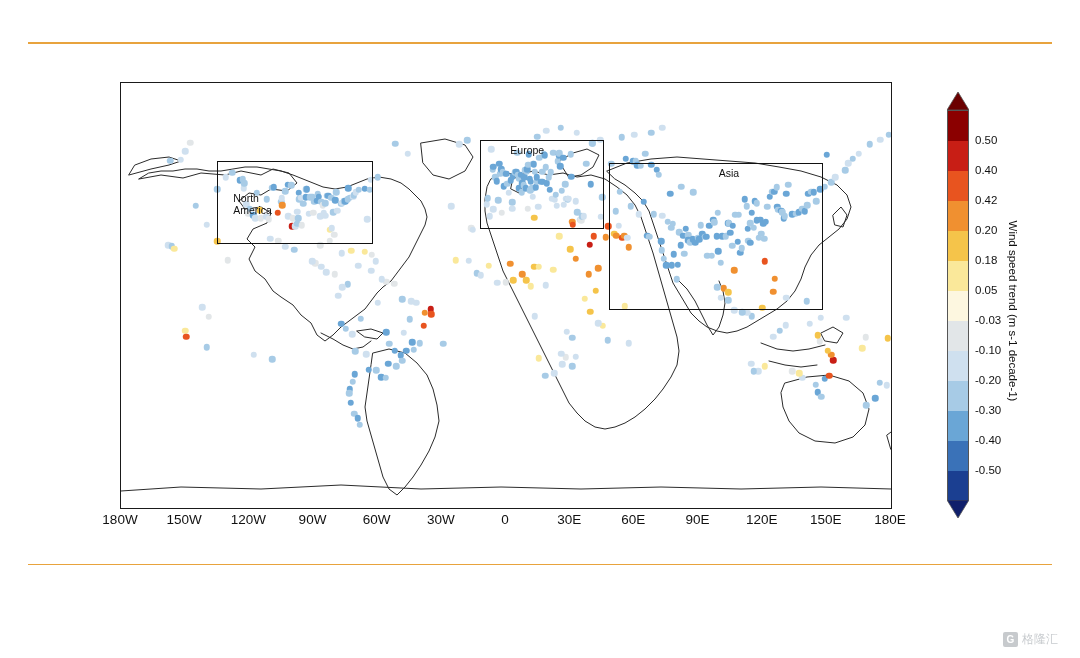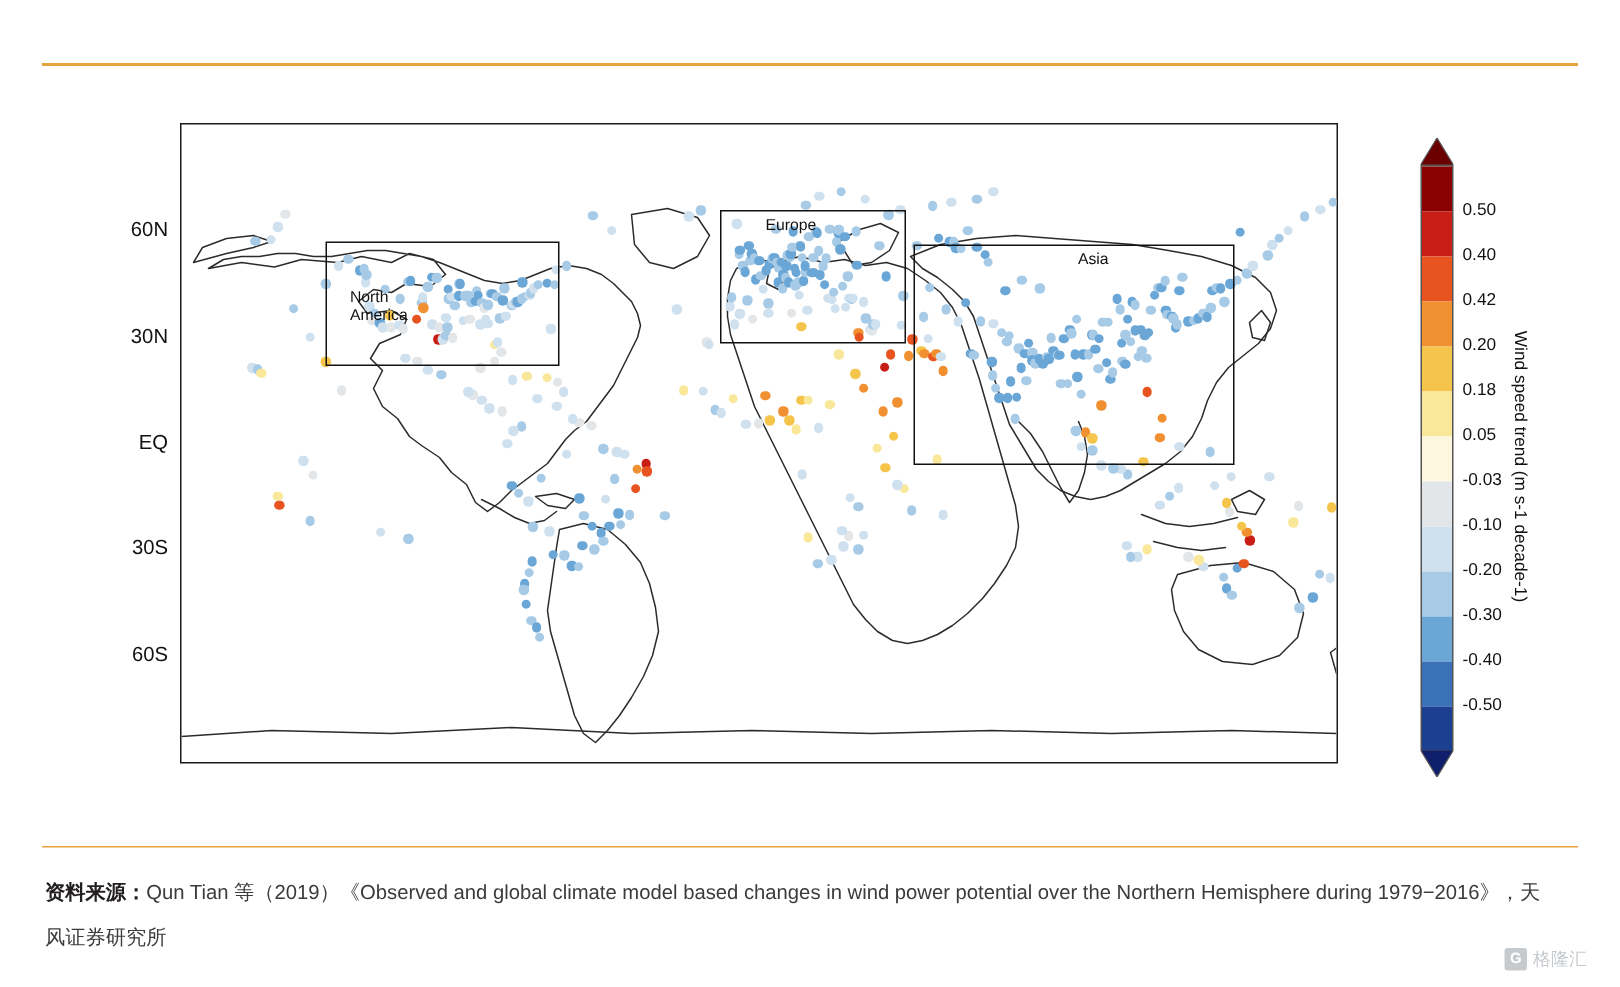--- a/index.html
+++ b/index.html
@@ -220,27 +220,20 @@
 </style>
 </head>
 <body>
 
 <div class="page">
 
   <div class="title-rule"></div>
 
   <div class="figure">
 
-    <div class="ytick-wrap">
-        <div class="ytick" style="top: 70.8333px;">60N</div>
-        <div class="ytick" style="top: 141.667px;">30N</div>
-        <div class="ytick" style="top: 212.5px;">EQ</div>
-        <div class="ytick" style="top: 283.333px;">30S</div>
-        <div class="ytick" style="top: 354.167px;">60S</div>
-      </div>
 
     <div class="plot-frame">
       <div class="plot-inner" id="plot-inner">
         <svg class="map" viewBox="0 0 770 425" preserveAspectRatio="none">
           <g fill="none" stroke="#2b2b2b" stroke-width="1" stroke-linejoin="round" stroke-linecap="round">
 
             <path d="M18,96 L40,92 L62,95 L80,90 L104,92 L120,88 L140,92 L152,86 L168,90 L176,100 L166,108 L150,106 L140,112 L128,110 L118,118 L124,126 L140,124 L150,130 L146,140 L132,146 L126,156 L134,164 L128,176 L134,188 L144,196 L152,208 L160,214 L172,222 L180,232 L190,240 L196,252 L204,258 L212,252 L220,244 L228,238 L236,232 L244,226 L250,218 L256,210 L262,204 L270,198 L276,190 L282,182 L288,174 L292,166 L296,158 L300,150 L304,142 L306,134 L304,126 L300,118 L294,112 L288,106 L280,100 L270,96 L258,94 L246,96 L236,100 L226,104 L214,106 L202,104 L192,100 L182,96 L172,92 L160,88 L148,86 L136,84 L124,84 L112,86 L100,88 L88,88 L76,86 L64,86 L52,88 L40,88 L28,90 Z"></path>
 
             <path d="M8,92 L30,86 L48,82 L60,78 L48,74 L30,76 L14,82 Z"></path>
 
@@ -774,20 +767,35 @@
           <div class="region-box" style="left: 96.25px; top: 77.9167px; width: 156.139px; height: 82.6389px;"></div>
           <div class="region-label" style="left: 112.25px; top: 108.556px;">North
 America</div>
           <div class="region-box" style="left: 359.333px; top: 56.6667px; width: 124.056px; height: 89.7222px;"></div>
           <div class="region-label" style="left: 389.333px; top: 60.6667px;">Europe</div>
           <div class="region-box" style="left: 487.667px; top: 80.2778px; width: 213.889px; height: 146.389px;"></div>
           <div class="region-label" style="left: 597.667px; top: 84.2778px;">Asia</div>
         </div>
     </div>
 
+    <div class="xtick-wrap">
+        <div class="xtick" style="left: 0px;">180W</div>
+        <div class="xtick" style="left: 64.1667px;">150W</div>
+        <div class="xtick" style="left: 128.333px;">120W</div>
+        <div class="xtick" style="left: 192.5px;">90W</div>
+        <div class="xtick" style="left: 256.667px;">60W</div>
+        <div class="xtick" style="left: 320.833px;">30W</div>
+        <div class="xtick" style="left: 385px;">0</div>
+        <div class="xtick" style="left: 449.167px;">30E</div>
+        <div class="xtick" style="left: 513.333px;">60E</div>
+        <div class="xtick" style="left: 577.5px;">90E</div>
+        <div class="xtick" style="left: 641.667px;">120E</div>
+        <div class="xtick" style="left: 705.833px;">150E</div>
+        <div class="xtick" style="left: 770px;">180E</div>
+      </div>
 
     <div class="cbar-wrap">
       <div class="cbar-cap" id="cbar-top" style="top:12px;">
         <svg viewBox="0 0 22 18" width="22" height="18">
             <polygon points="11,0 22,18 0,18" fill="#6b0000" stroke="#555" stroke-width="0.8"></polygon>
           </svg>
       </div>
       <div class="cbar" id="cbar">
           <div class="cbar-seg" style="top: 0px; height: 30px; background: rgb(139, 0, 0);"></div>
           <div class="cbar-seg" style="top: 30px; height: 30px; background: rgb(200, 30, 21);"></div>
@@ -821,22 +829,19 @@
           <div class="cbar-tick" style="top: 330px;">-0.30</div>
           <div class="cbar-tick" style="top: 360px;">-0.40</div>
           <div class="cbar-tick" style="top: 390px;">-0.50</div>
         </div>
       <div class="cbar-title">Wind speed trend (m s-1 decade-1)</div>
     </div>
 
   </div>
 
   <div class="source-rule"></div>
-  <div class="source-block">
-    <span class="source-label">资料来源：</span><span>Qun Tian 等（2019）《Observed and global climate model based changes in wind power potential over the Northern Hemisphere during 1979−2016》，天风证券研究所</span>
-  </div>
 
   <div class="watermark">
     <span class="wm-badge">G</span>
     <span class="wm-text">格隆汇</span>
   </div>
 
 </div>
 
 </body></html>

